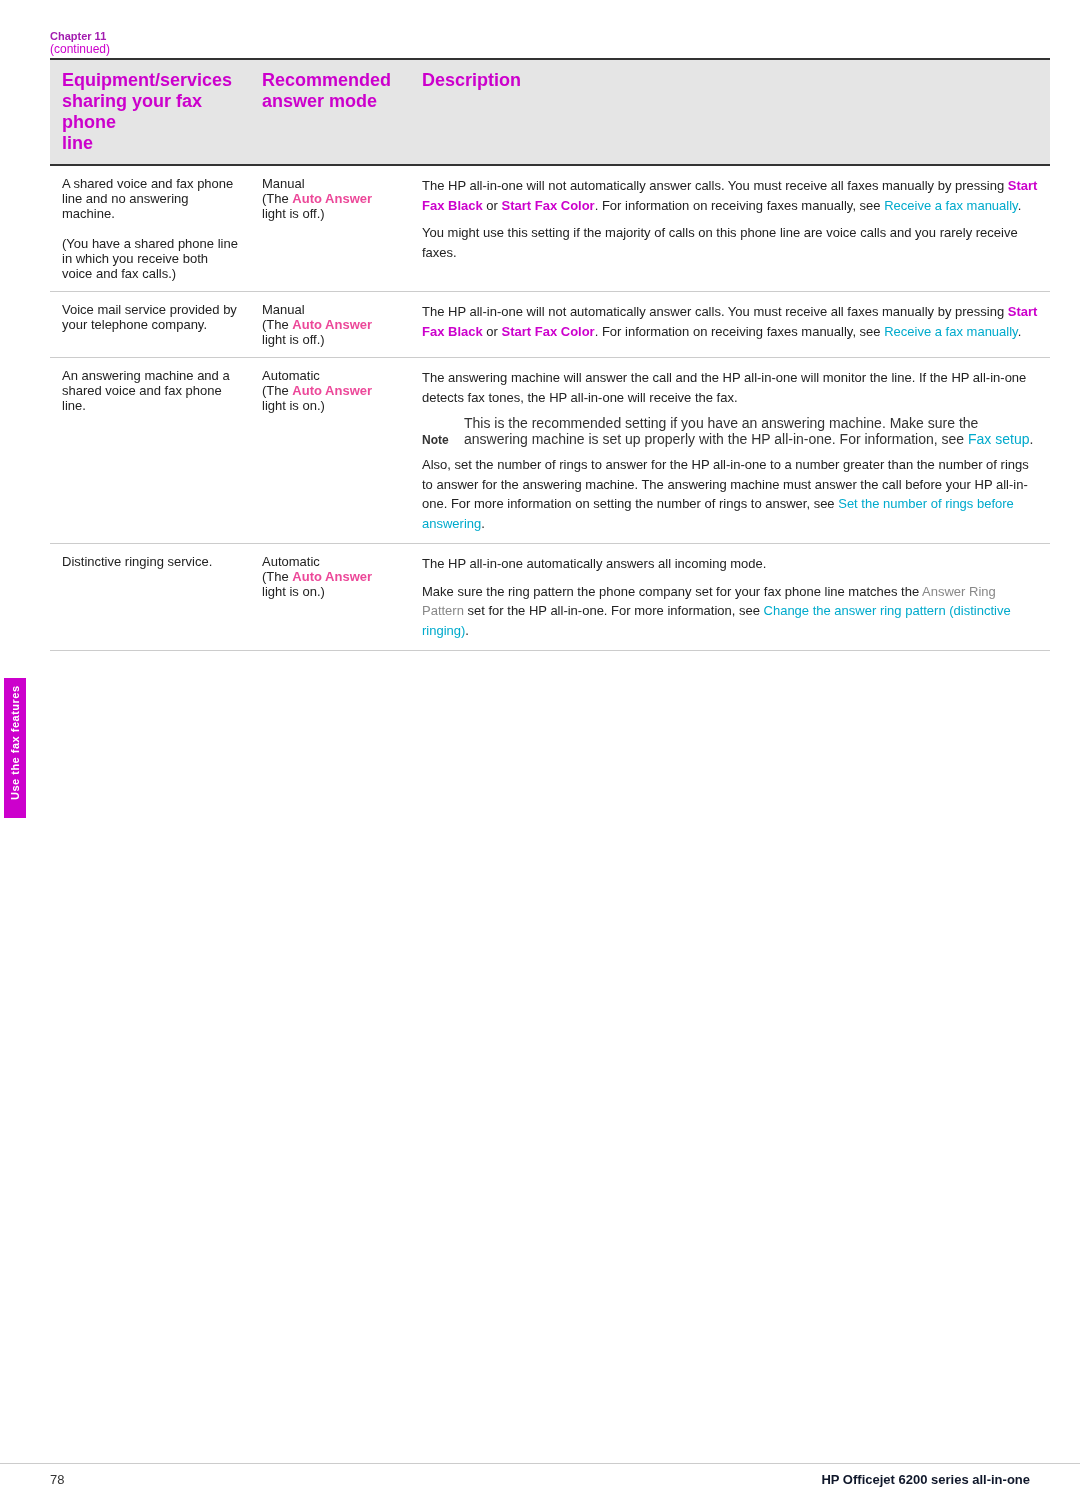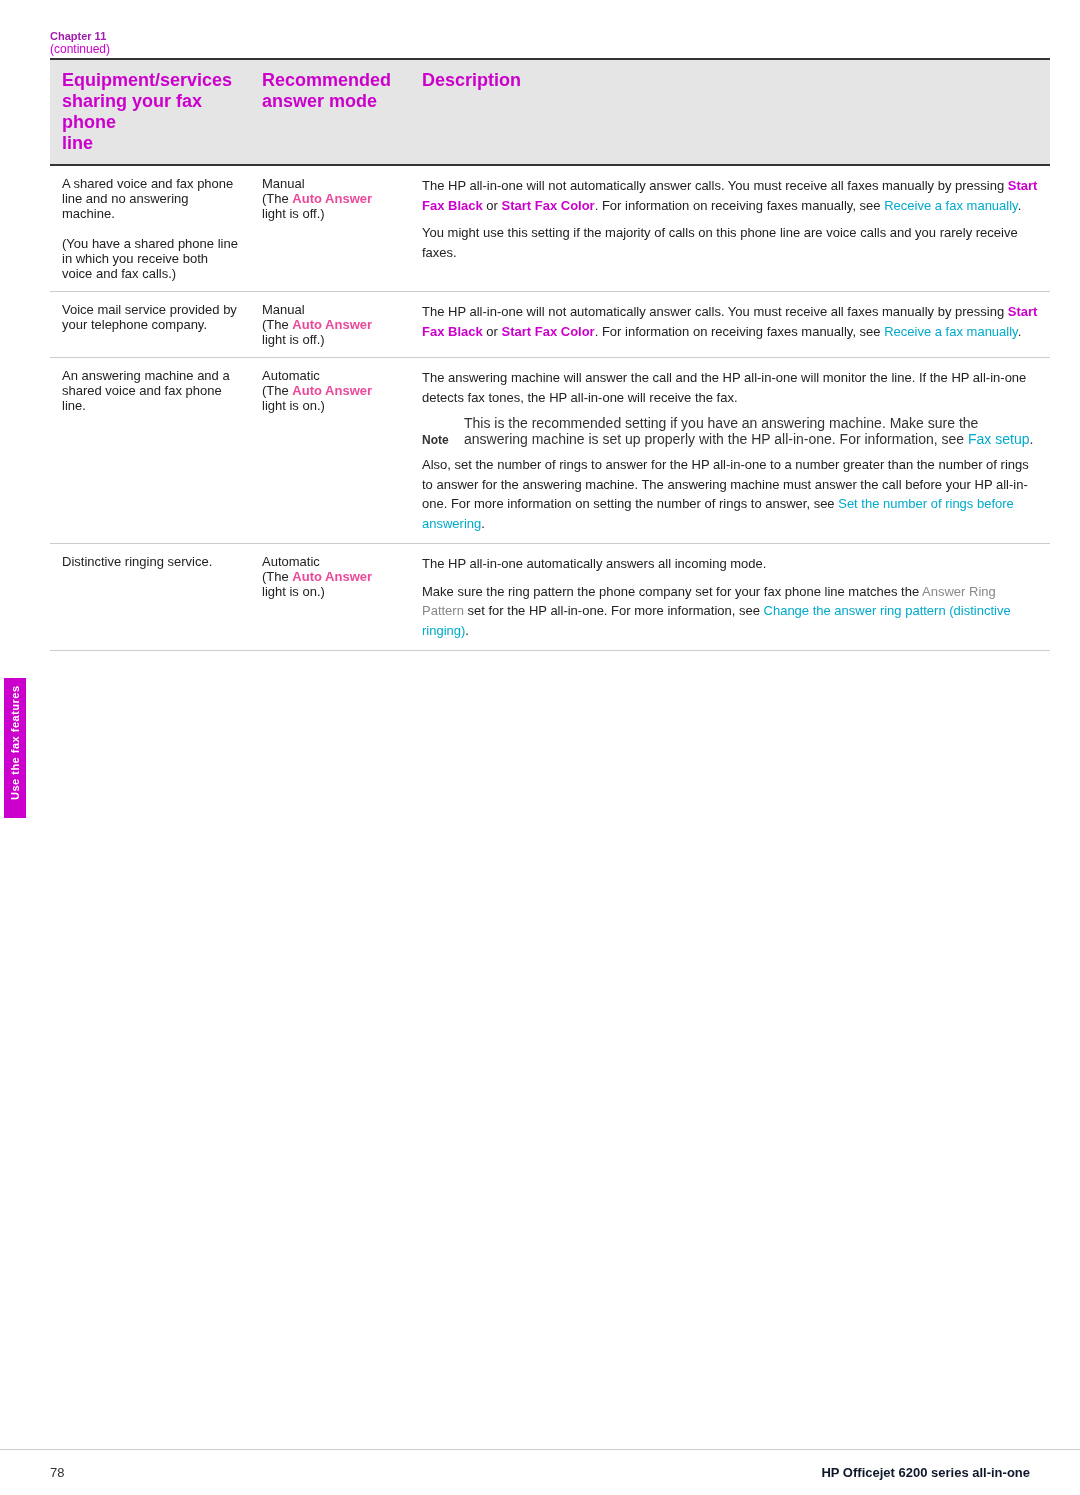--- a/index.html
+++ b/index.html
@@ -126,21 +126,21 @@
       line-height: 1.5;
     }
 
     p.desc:last-child {
       margin-bottom: 0;
     }
 
     
     .page-footer {
       border-top: 1px solid #ccc;
-      padding: 15px 50px;
+      padding: 8px 50px;
       display: flex;
       justify-content: space-between;
       align-items: center;
       margin-top: auto;
     }
 
     .footer-page {
       font-size: 13px;
       color: #333;
     }

